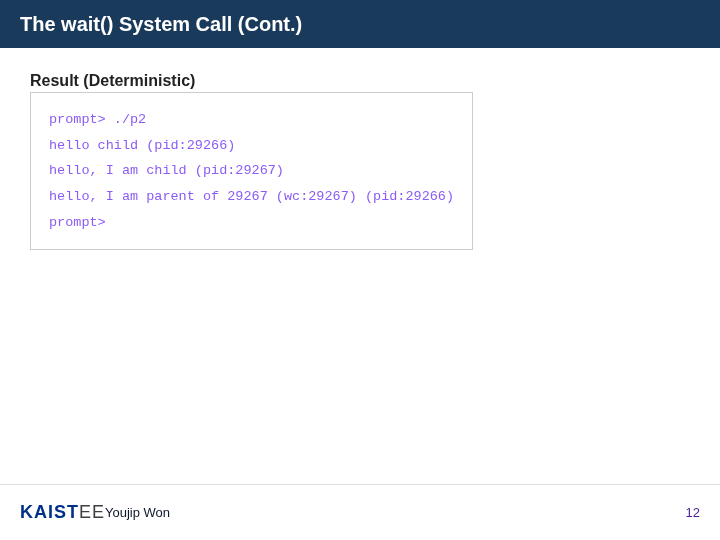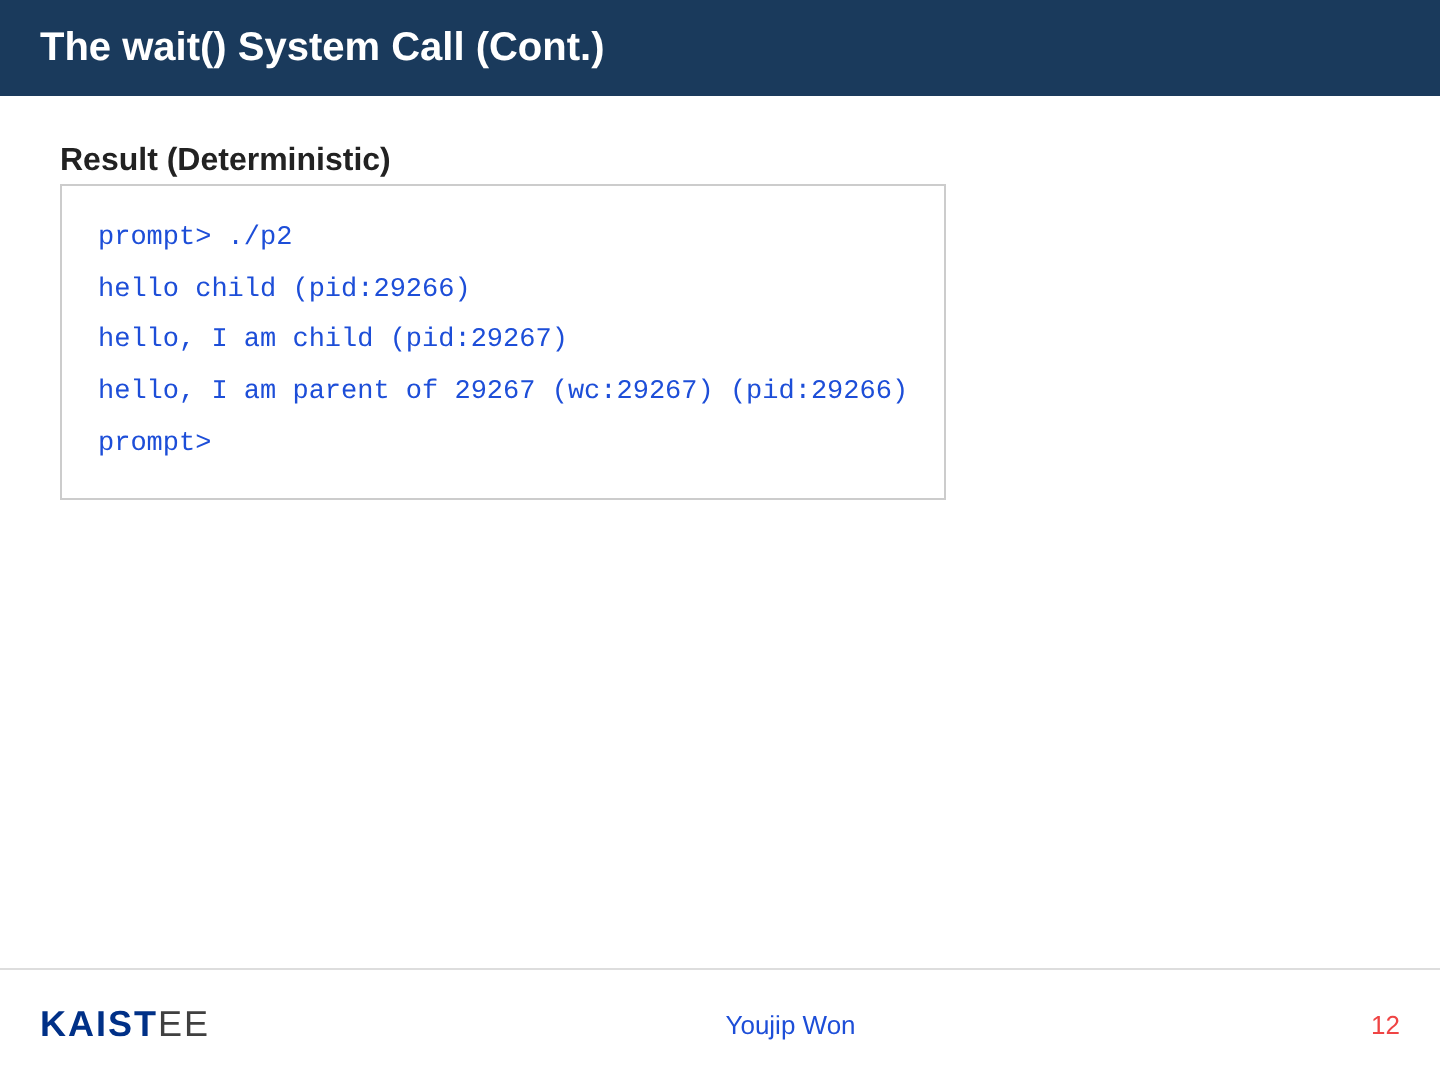--- a/index.html
+++ b/index.html
@@ -50,21 +50,21 @@
       margin-bottom: 2px;
     }
 
     .code-box {
       border: 1px solid #cccccc;
       padding: 14px 18px;
       background: #ffffff;
       font-family: 'Courier New', Courier, monospace;
       font-size: 13.5px;
       line-height: 1.9;
-      color: #1d4ed8;
+      color: #8b5cf6;
       display: inline-block;
       min-width: 400px;
     }
 
     .footer {
       height: 56px;
       display: flex;
       align-items: center;
       justify-content: space-between;
       padding: 0 20px;
@@ -85,28 +85,27 @@
 
     .logo-ee {
       font-size: 18px;
       font-weight: 400;
       color: #404040;
       letter-spacing: 1px;
     }
 
     .footer-author {
       font-size: 13px;
-      color: #1d4ed8;
+      color: #0f172a;
       flex: 1;
-      text-align: center;
     }
 
     .footer-page {
       font-size: 13px;
-      color: #ef4444;
+      color: #4c1d95;
     }
   </style>
 </head>
 <body>
 
 <div class="slide">
 
   <div class="header">
     <span class="header-title">The wait() System Call (Cont.)</span>
   </div>

